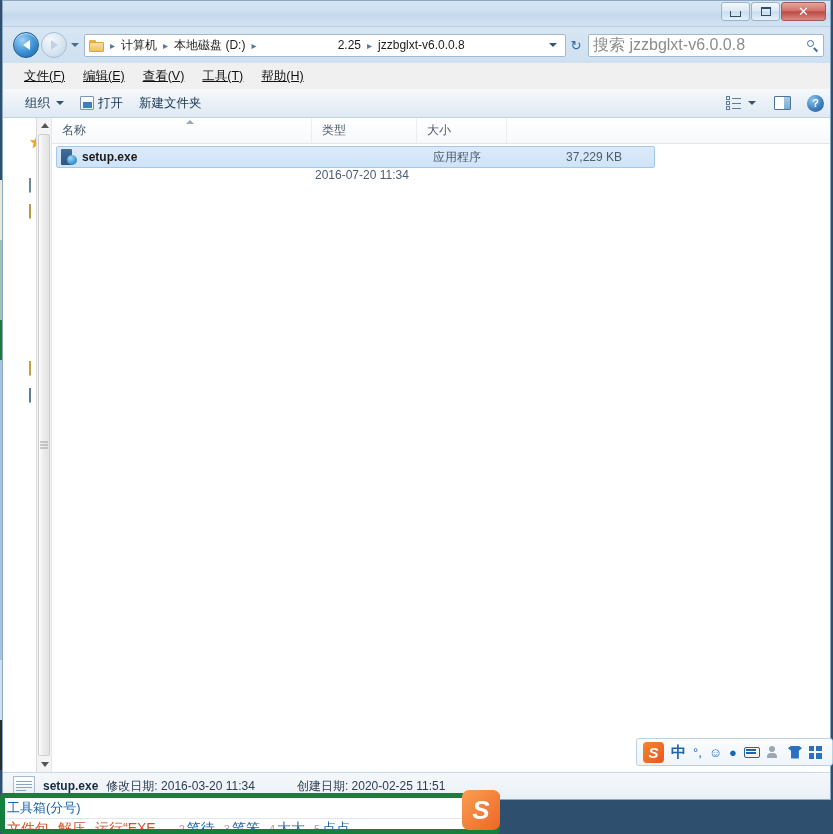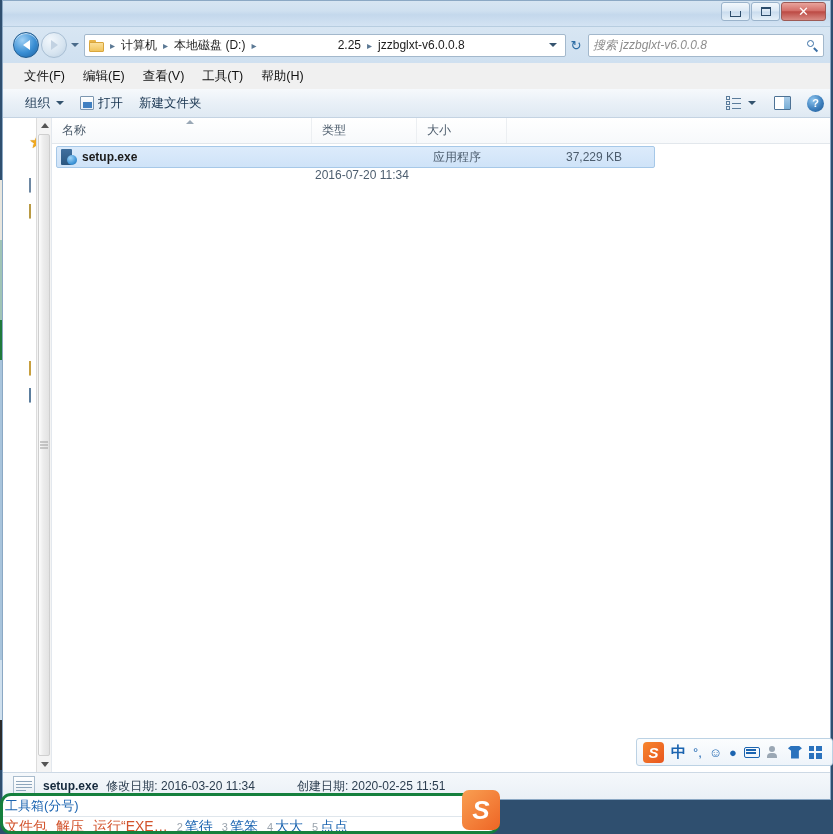--- a/index.html
+++ b/index.html
@@ -213,23 +213,22 @@
     border-radius: 2px;
     display: flex;
     align-items: center;
     padding: 0 4px;
     box-sizing: border-box;
     flex: none;
     margin-left: 2px;
   }
   .search-ph {
     flex: 1;
-    font-style: italic;
     color: #8d8d8d;
-    font-size: 12px;
+    font-size: 16px;
     white-space: nowrap;
     overflow: hidden;
   }
   .mag {
     width: 13px; height: 13px;
     position: relative;
     flex: none;
   }
   .mag::before {
     content: "";
@@ -260,20 +259,21 @@
     display: flex;
     align-items: center;
     padding-left: 12px;
     box-sizing: border-box;
   }
   .menuitem {
     font-size: 12.5px;
     color: #111;
     padding: 3px 9px;
     white-space: nowrap;
+    text-decoration: underline;
   }
 
   
   .cmdbar {
     position: absolute;
     left: 0; top: 88px;
     width: 100%;
     height: 29px;
     background: linear-gradient(to bottom, #f6f9fc 0%, #e9f0f7 50%, #dfe9f3 100%);
     border-bottom: 1px solid #c4d3e2;
@@ -715,22 +715,22 @@
   }
 
   
   .ime-cand {
     position: absolute;
     left: 0;
     top: 793px;
     width: 500px;
     height: 41px;
     background: #ffffff;
-    border: 3px solid #15803d;
-    border-radius: 11px;
+    border: 5px solid #15803d;
+    border-radius: 4px;
     box-sizing: border-box;
     overflow: hidden;
   }
   .cand-input {
     height: 21px;
     border-bottom: 1px solid #dfe6ec;
     display: flex;
     align-items: center;
     padding-left: 2px;
     box-sizing: border-box;

